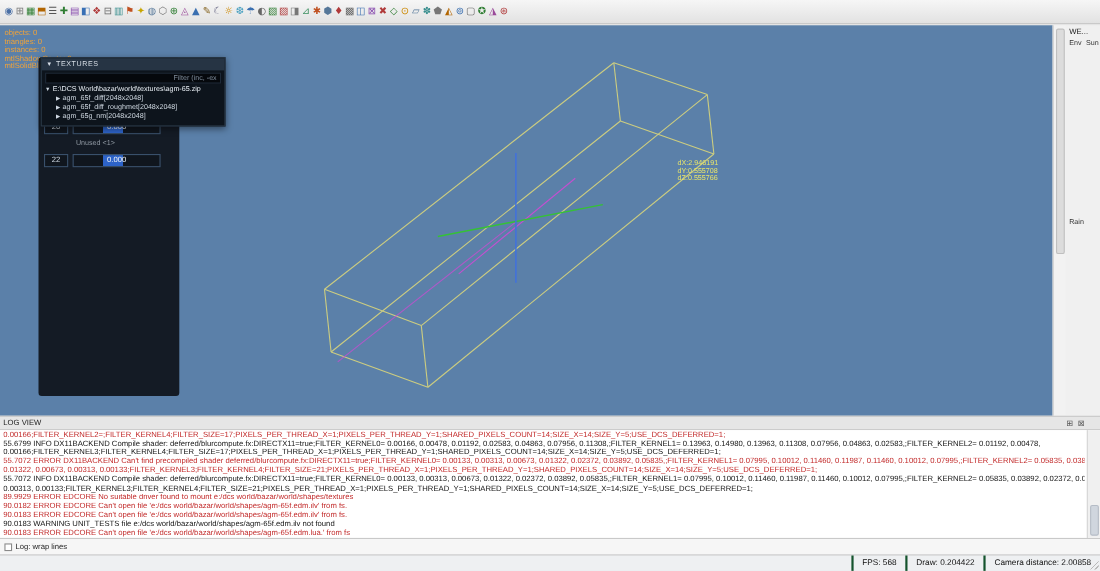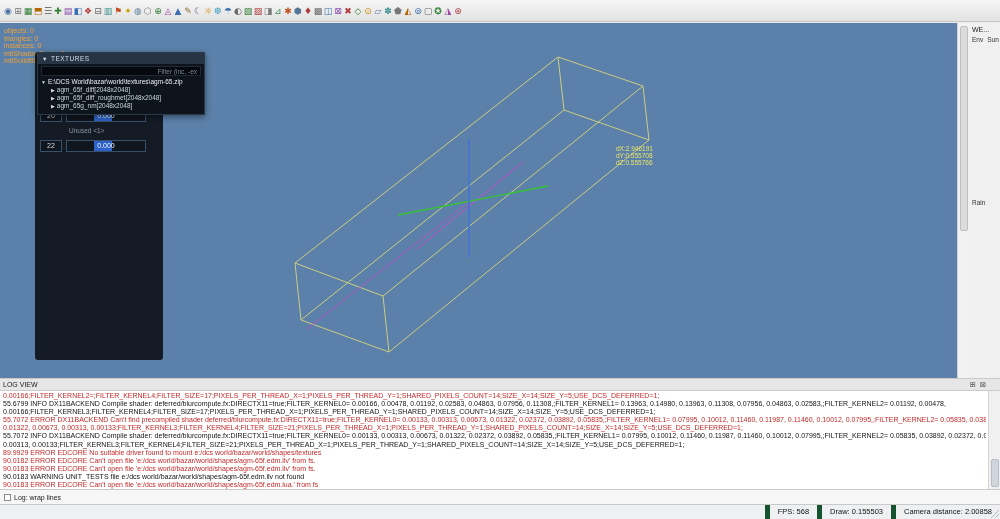--- a/index.html
+++ b/index.html
@@ -122,21 +122,21 @@
   .wrap-label { font-size:7px; color:#222; }
 
   
   .statusbar {
     position:absolute; left:0; top:504px; width:1000px; height:15px;
     background:#eef0f2; border-top:1px solid #c9c9c9;
     display:flex; justify-content:flex-end; align-items:stretch;
   }
   .status-seg {
     font-size:7.5px; color:#111; line-height:14px; padding:0 8px;
-    border-left:5px solid #14532d; white-space:nowrap;
+    border-left:2px solid #14532d; white-space:nowrap;
   }
   .grip {
     position:absolute; right:1px; bottom:1px; width:10px; height:10px;
     background:
       repeating-linear-gradient(135deg, transparent 0 2px, #b9b9b9 2px 3px);
     clip-path:polygon(100% 0, 100% 100%, 0 100%);
   }
 </style>
 </head>
 <body>
@@ -380,17 +380,17 @@
 
 <div class="wrap-row">
   <span class="cb"></span>
   <span class="wrap-label">Log: wrap lines</span>
 </div>
 
 <div class="statusbar">
 
     <div class="status-seg">FPS: 568</div>
 
-    <div class="status-seg">Draw: 0.155503</div>
+    <div class="status-seg">Draw: 0.204422</div>
 
     <div class="status-seg">Camera distance: 2.00858</div>
   </div>
 <div class="grip"></div>
 
 </body></html>

